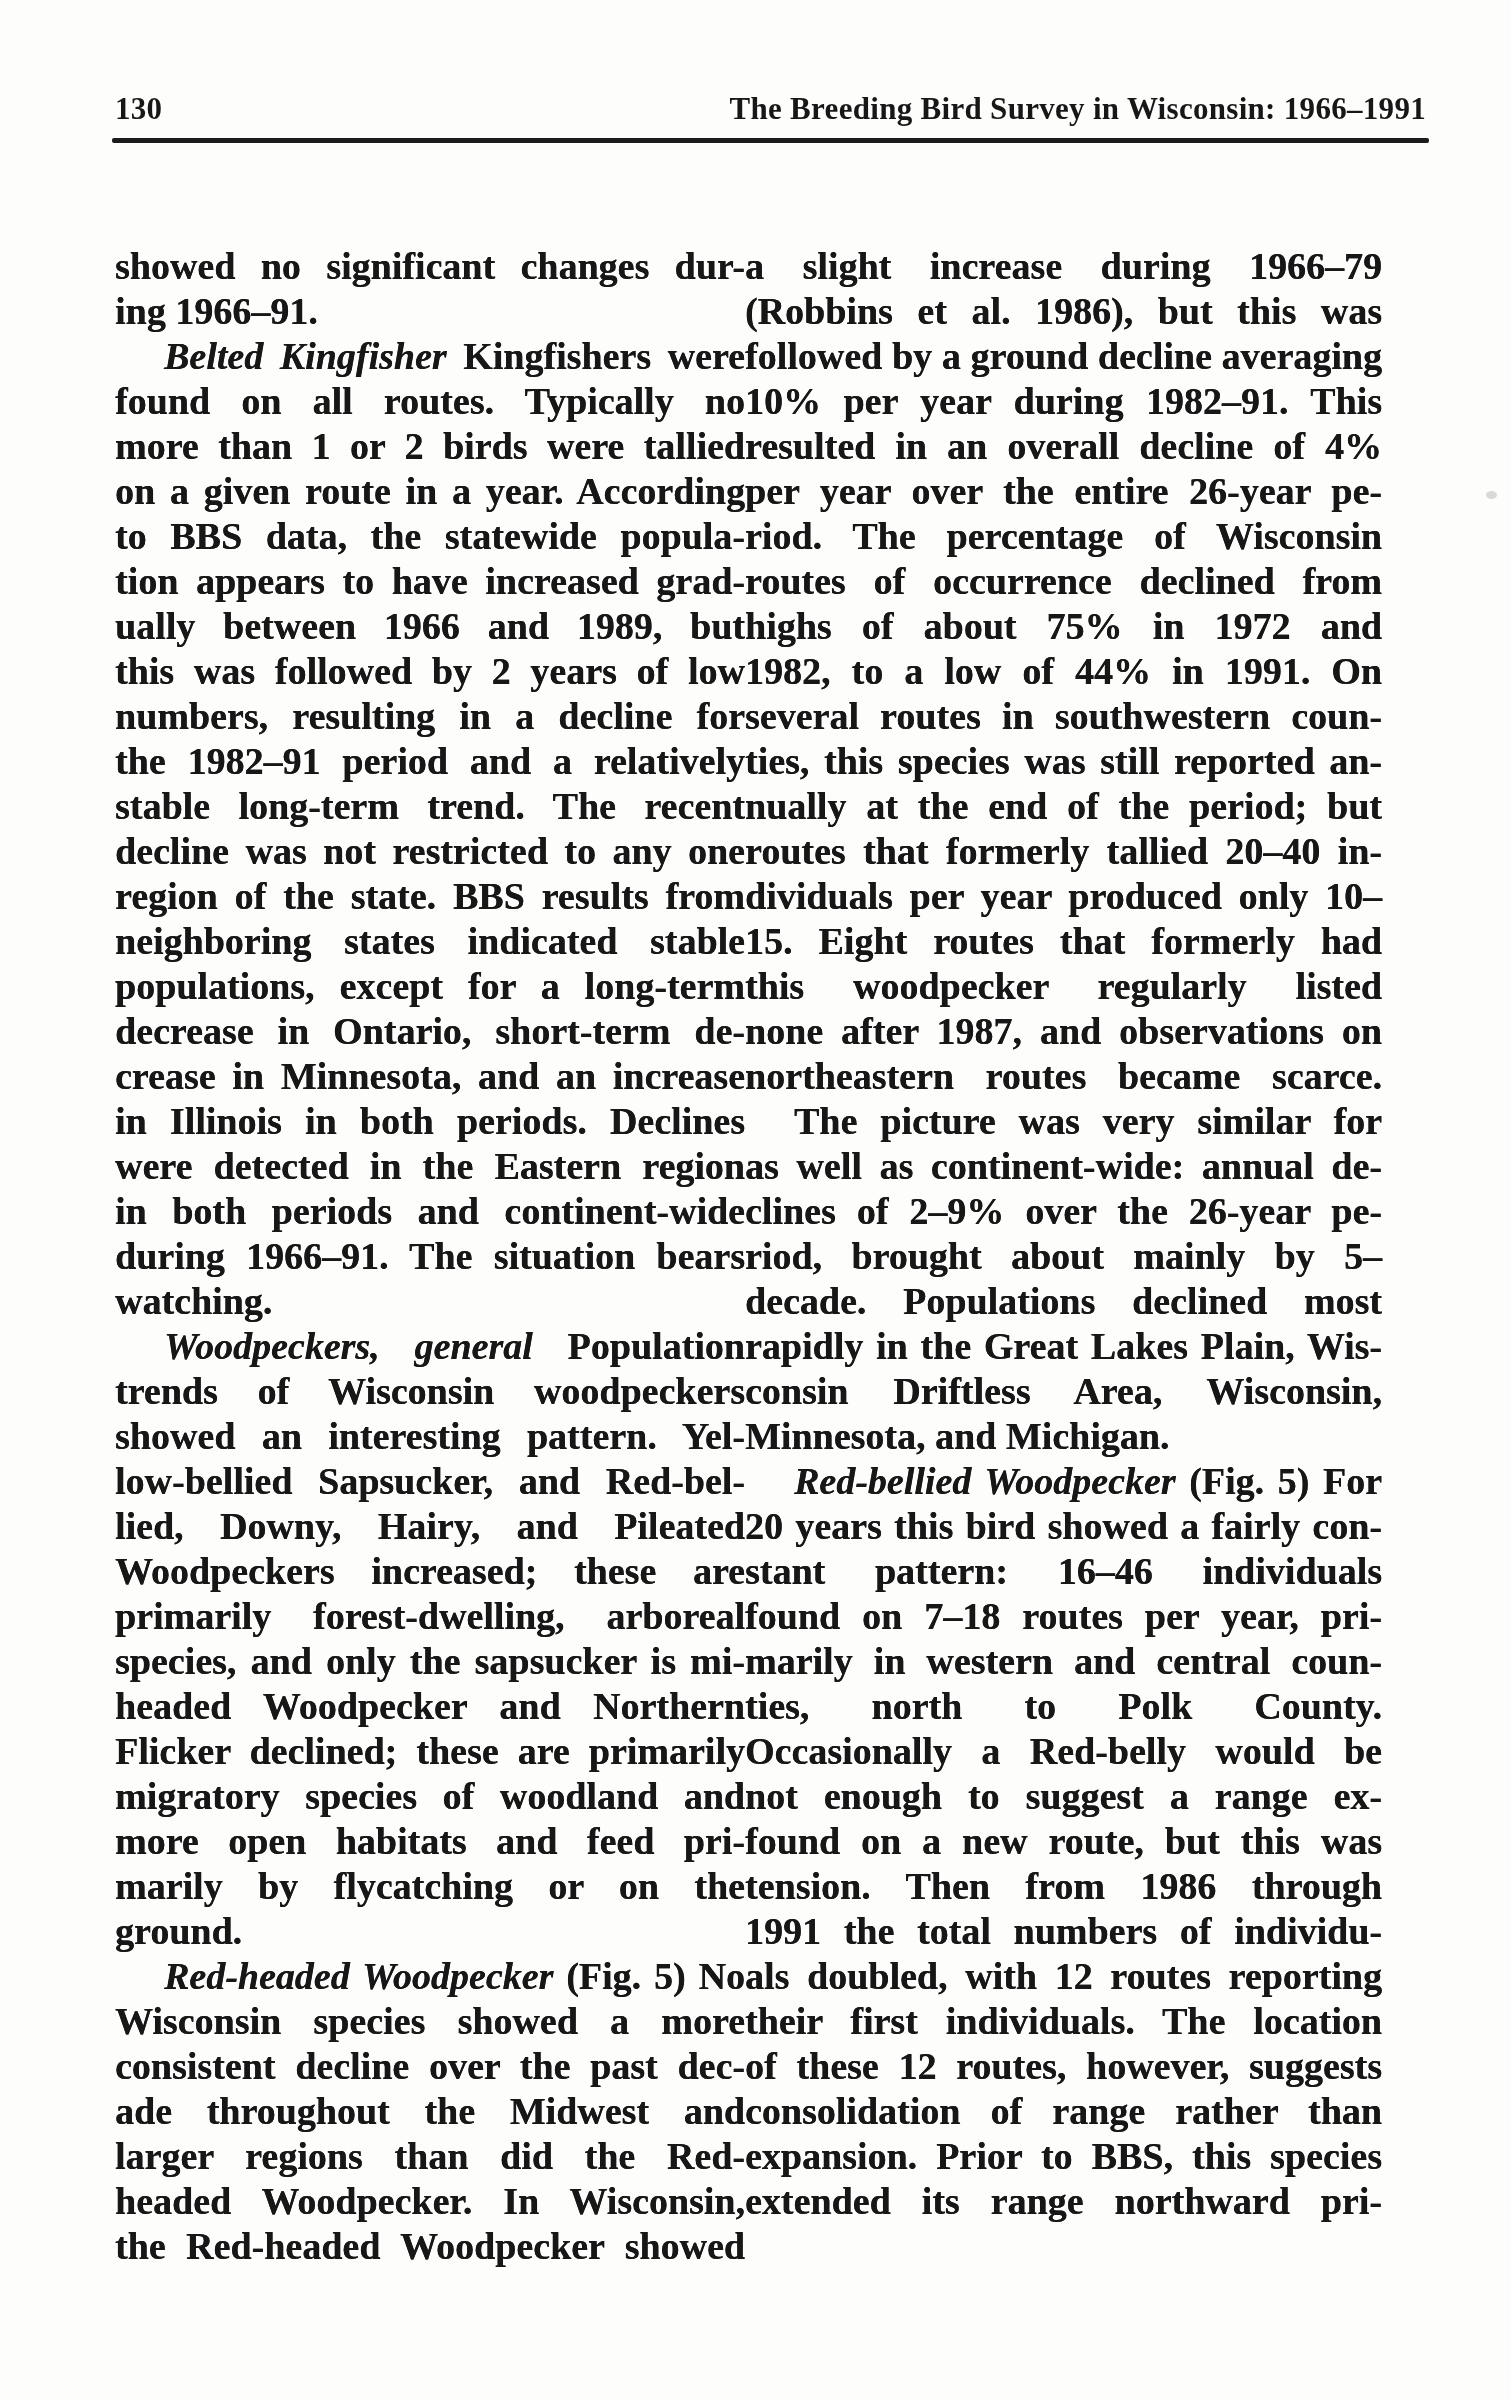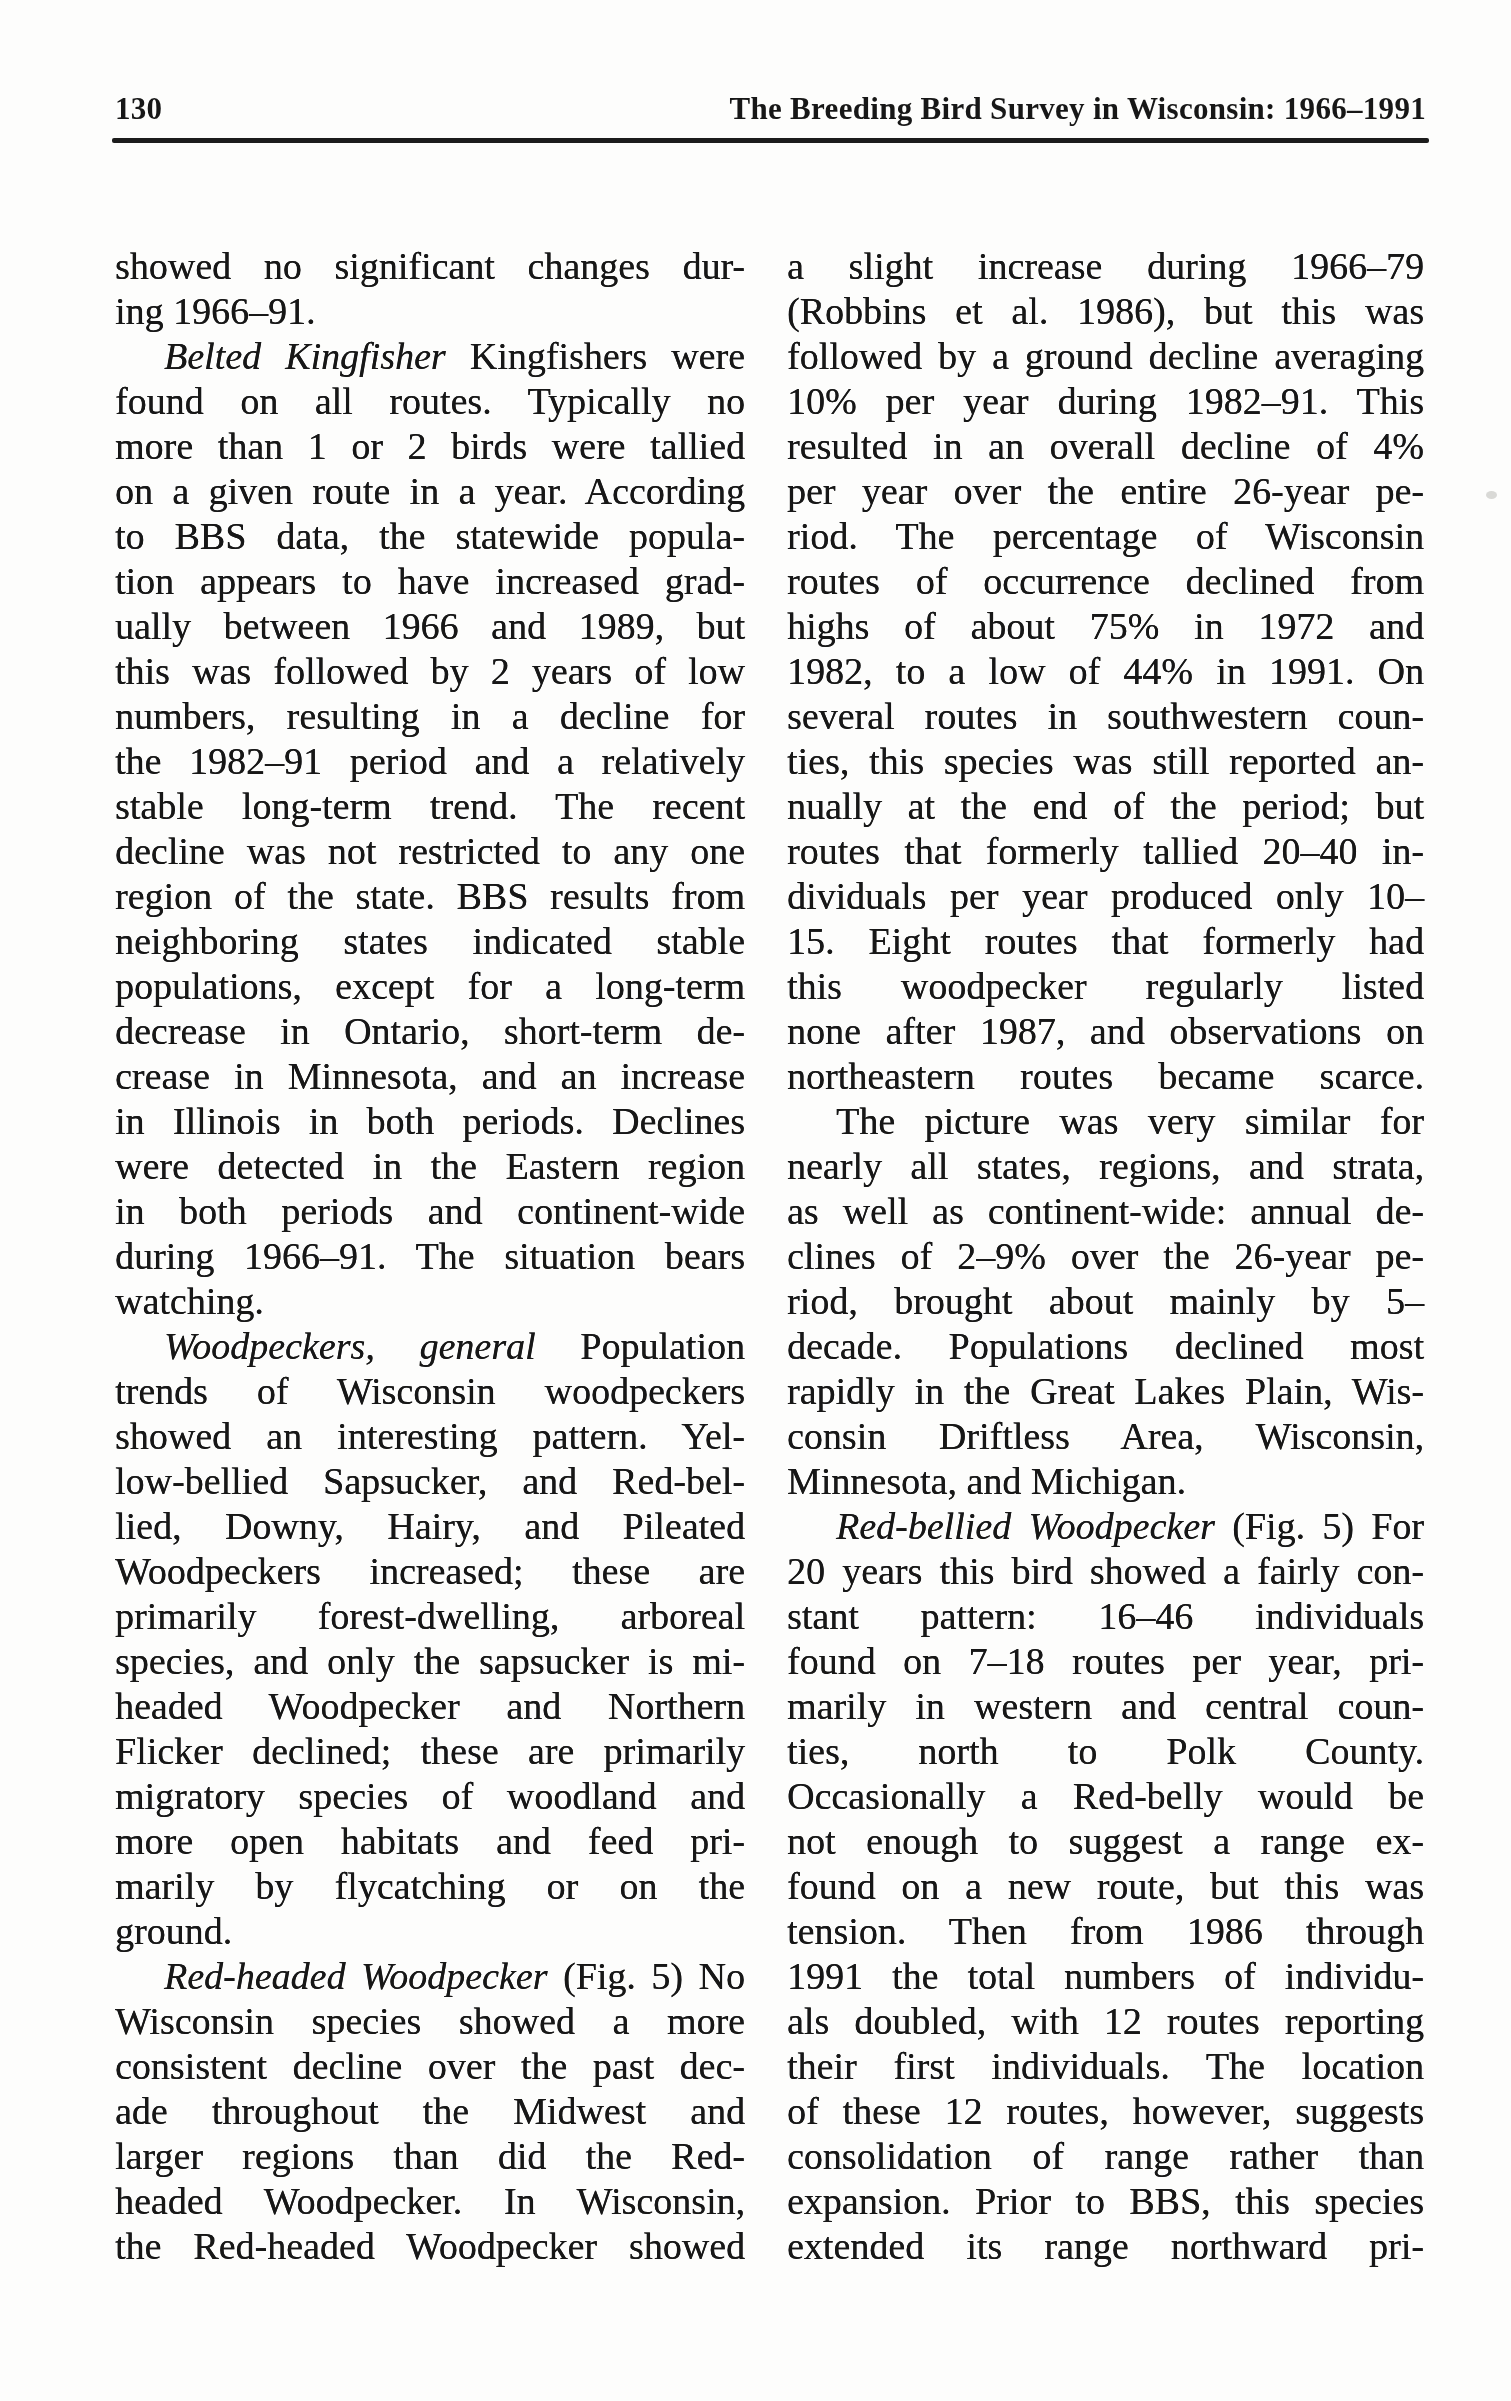--- a/index.html
+++ b/index.html
@@ -37,21 +37,21 @@
     width: 1317px;
     height: 4.7px;
     background: #1c1c1c;
     border-radius: 2px;
   }
   .text-body {
     position: absolute;
     left: 115px;
     top: 244px;
     display: flex;
-    gap: 42px;
+    font-weight: bold;
   }
   .col { display: block; }
   .col-left  { width: 630px; }
   .col-right { width: 637px; }
   .line {
     font-size: 38px;
     line-height: 45px;
     height: 45px;
     text-align: justify;
     text-align-last: justify;
@@ -142,21 +142,20 @@
         <div class="line"><span>several routes in southwestern coun-</span></div>
         <div class="line"><span>ties, this species was still reported an-</span></div>
         <div class="line"><span>nually at the end of the period; but</span></div>
         <div class="line"><span>routes that formerly tallied 20–40 in-</span></div>
         <div class="line"><span>dividuals per year produced only 10–</span></div>
         <div class="line"><span>15. Eight routes that formerly had</span></div>
         <div class="line"><span>this woodpecker regularly listed</span></div>
         <div class="line"><span>none after 1987, and observations on</span></div>
         <div class="line"><span>northeastern routes became scarce.</span></div>
         <div class="line ind"><span>The picture was very similar for</span></div>
-        <div class="line"><span>nearly all states, regions, and strata,</span></div>
         <div class="line"><span>as well as continent-wide: annual de-</span></div>
         <div class="line"><span>clines of 2–9% over the 26-year pe-</span></div>
         <div class="line"><span>riod, brought about mainly by 5–</span></div>
         <div class="line"><span>decade. Populations declined most</span></div>
         <div class="line"><span>rapidly in the Great Lakes Plain, Wis-</span></div>
         <div class="line"><span>consin Driftless Area, Wisconsin,</span></div>
         <div class="line end"><span>Minnesota, and Michigan.</span></div>
         <div class="line ind"><span class="it">Red-bellied Woodpecker</span><span> (Fig. 5) For</span></div>
         <div class="line"><span>20 years this bird showed a fairly con-</span></div>
         <div class="line"><span>stant pattern: 16–46 individuals</span></div>

